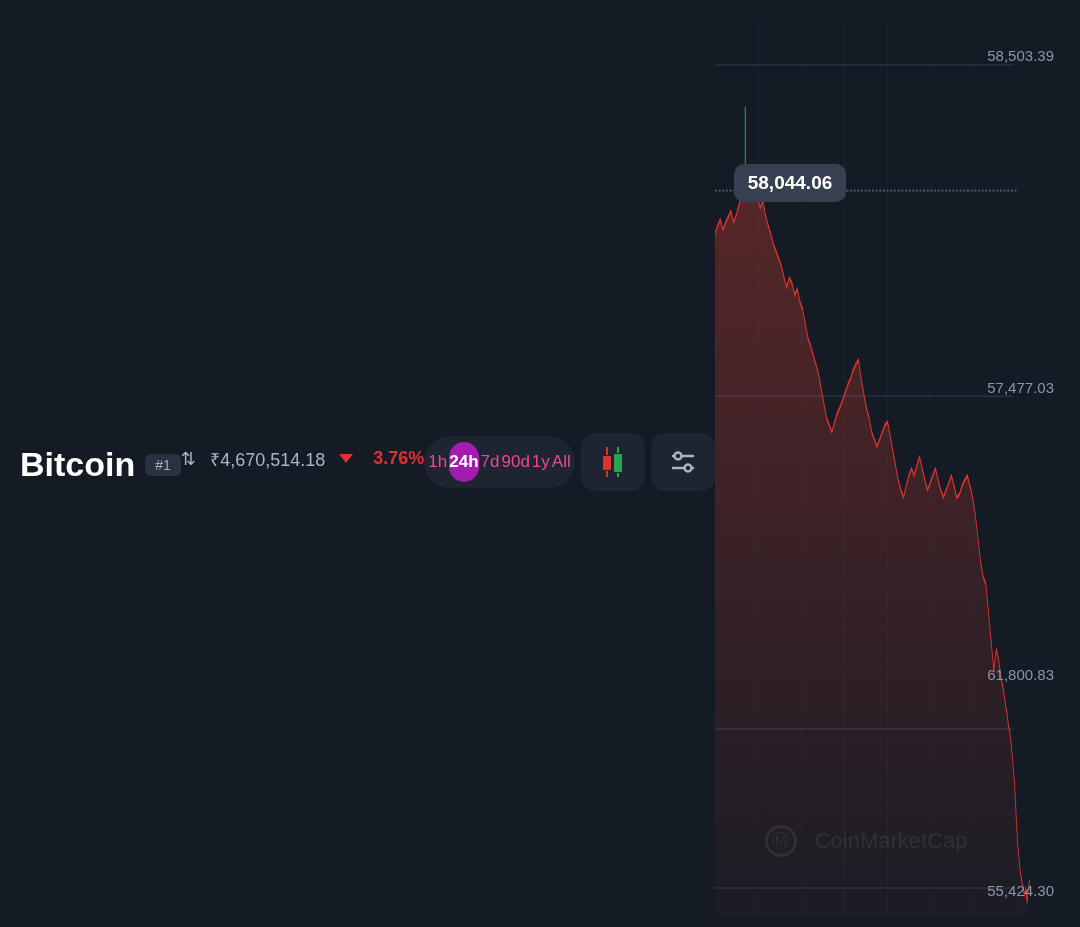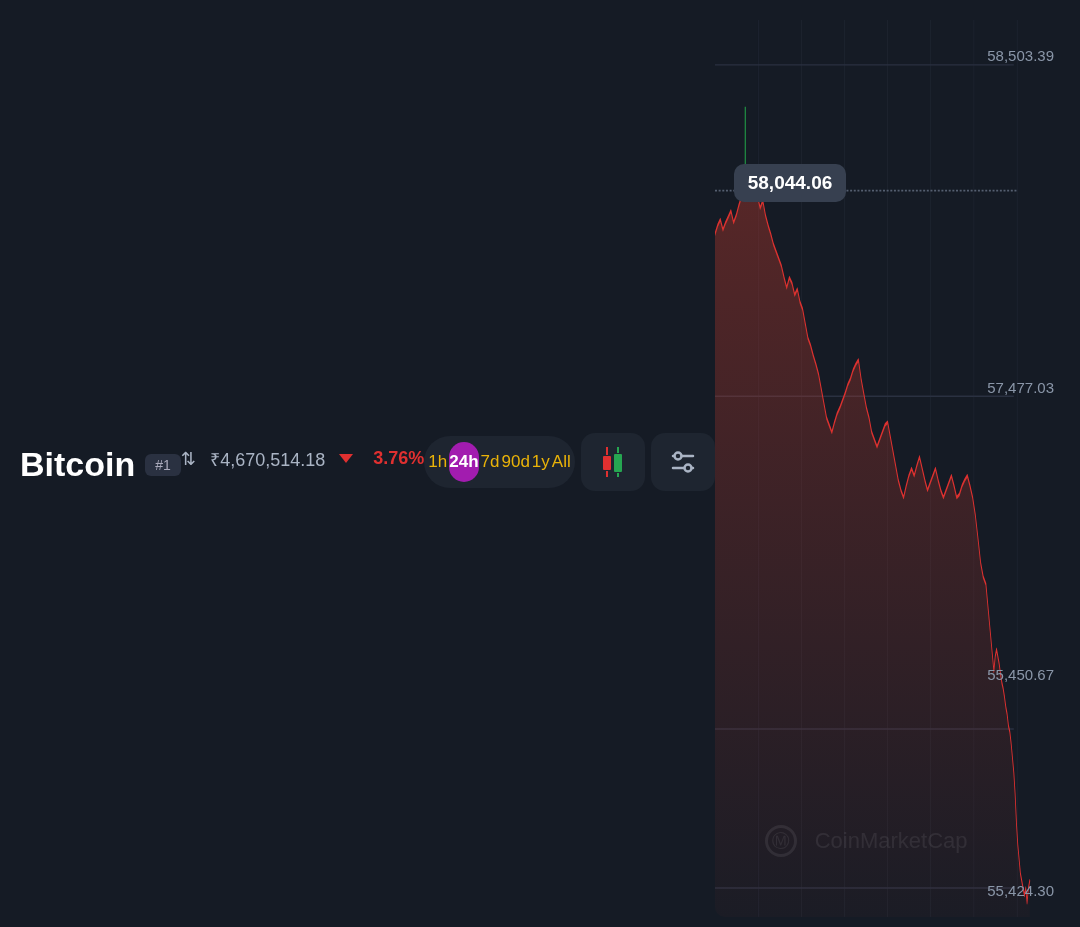--- a/index.html
+++ b/index.html
@@ -118,21 +118,21 @@
       background: #1e2530;
       border-radius: 30px;
       padding: 6px 4px;
       display: flex;
       gap: 2px;
       flex: 1;
     }
     .tf-btn {
       background: transparent;
       border: none;
-      color: #eab308;
+      color: #ec4899;
       font-size: 17px;
       padding: 10px 0;
       border-radius: 24px;
       cursor: pointer;
       flex: 1;
       text-align: center;
     }
     .tf-btn.active {
       background: #a21caf;
       color: #fff;
@@ -315,21 +315,21 @@
 
       <line x1="91" y1="60" x2="91" y2="115" stroke="#26c451" stroke-width="2.5"></line>
     </svg>
 
     
     <div class="current-price-label" style="top: 16%; margin-left: 7px;">58,044.06</div>
 
     
     <div class="price-label" style="top: 3%;">58,503.39</div>
     <div class="price-label" style="top: 40%;">57,477.03</div>
-    <div class="price-label" style="top: 72%;">55,450.67</div>
+    <div class="price-label" style="top: 72%;">61,800.83</div>
     <div class="price-label" style="bottom: 2%;">55,424.30</div>
 
     
     <div class="watermark">
       <div class="watermark-logo">Ⓜ</div>
       <span>CoinMarketCap</span>
     </div>
   </div>
 </div>
 

